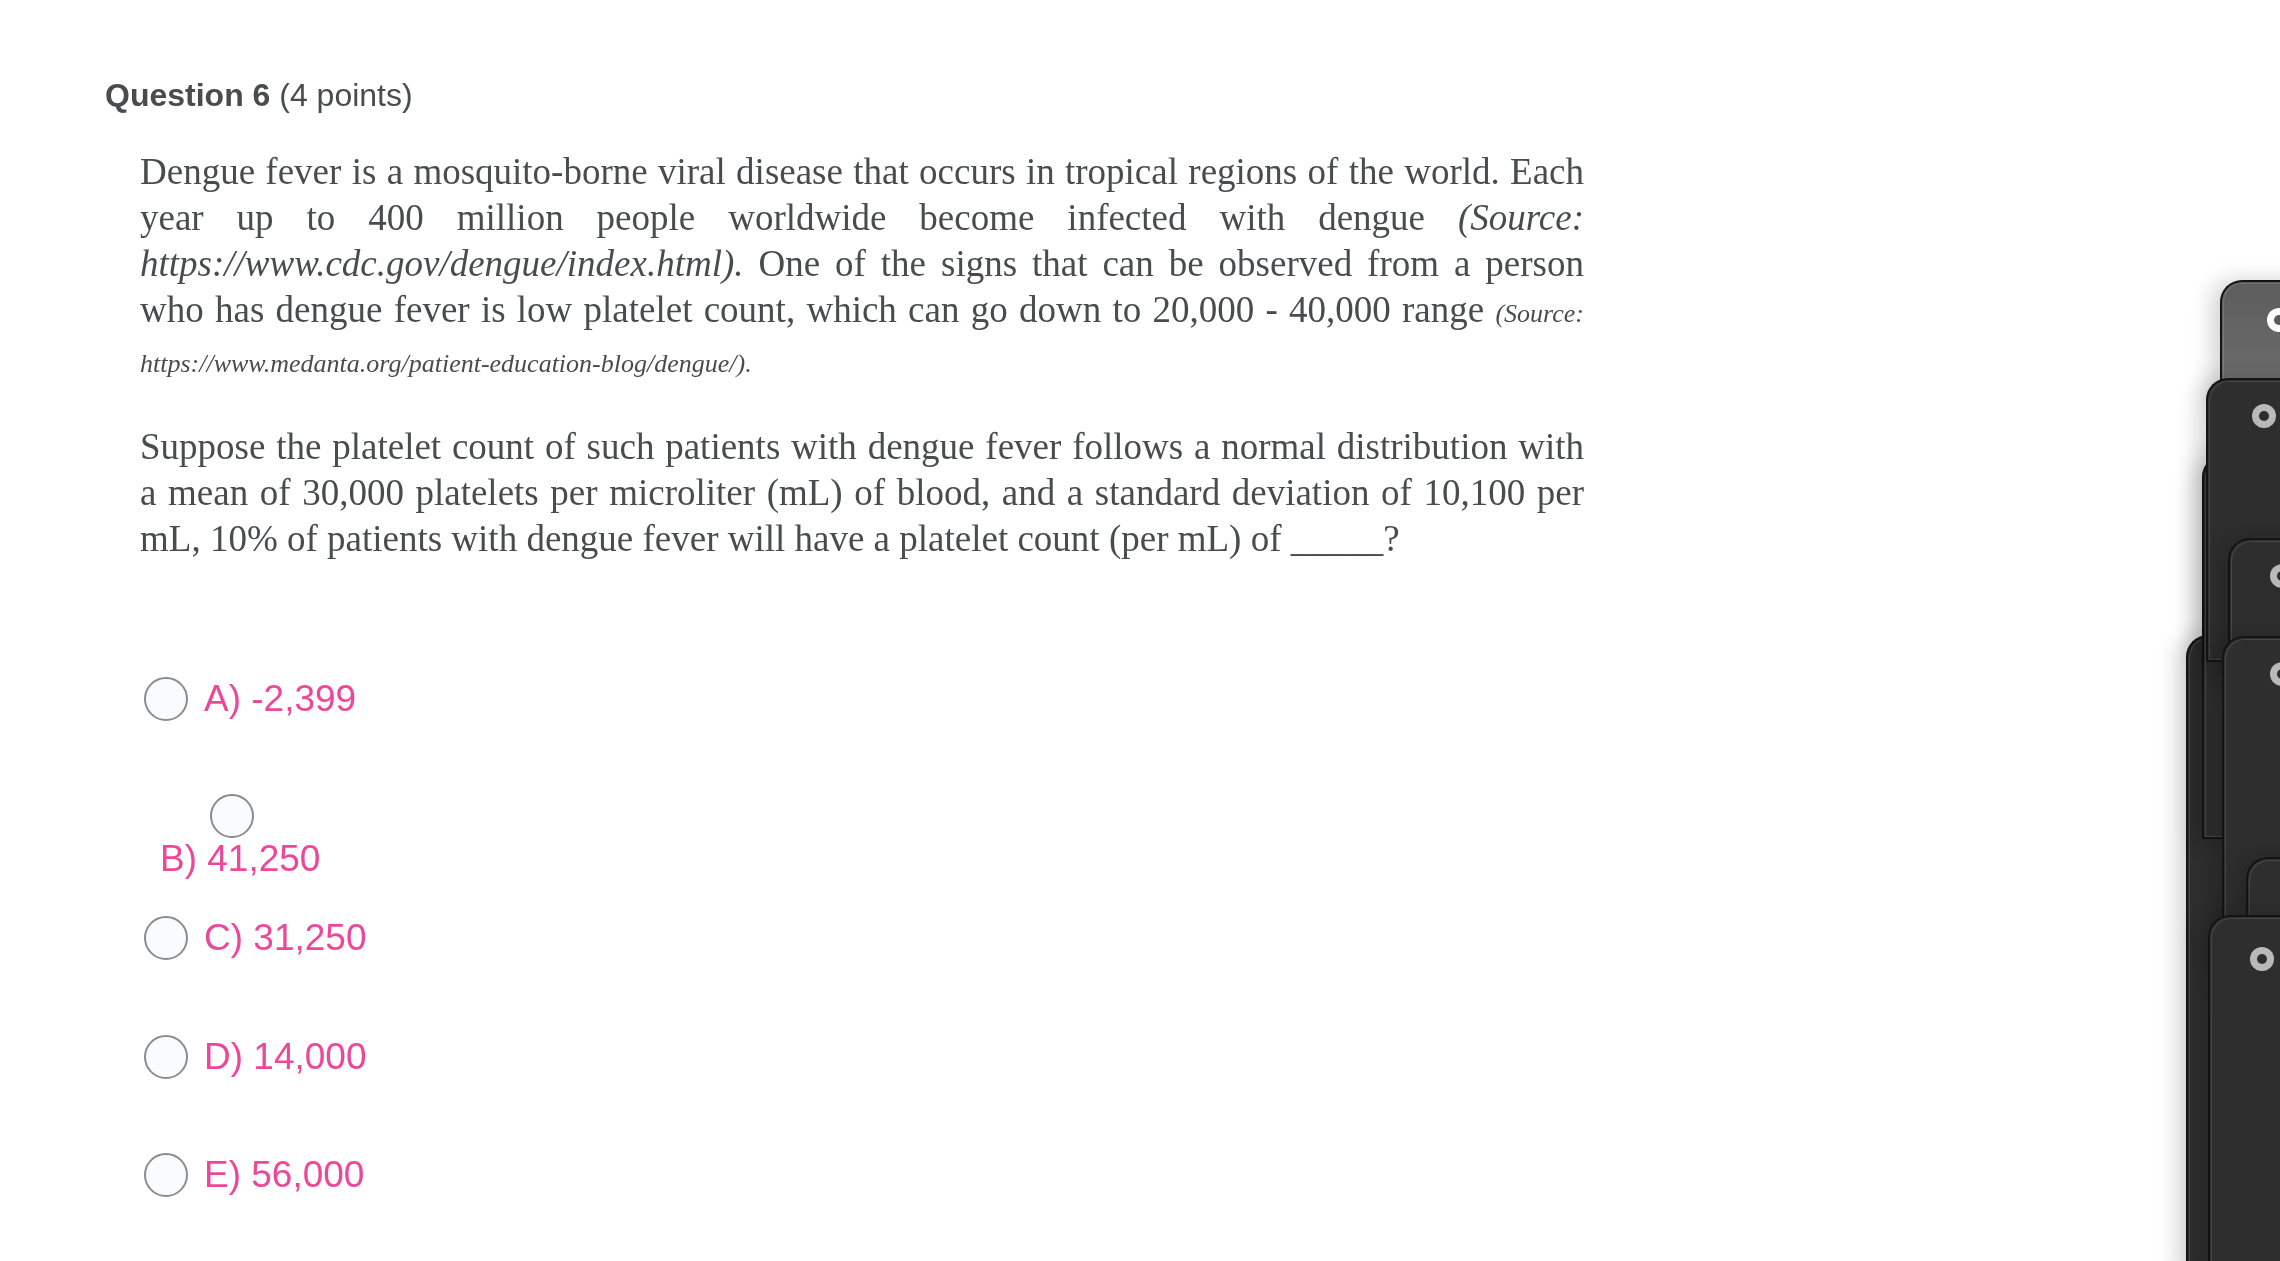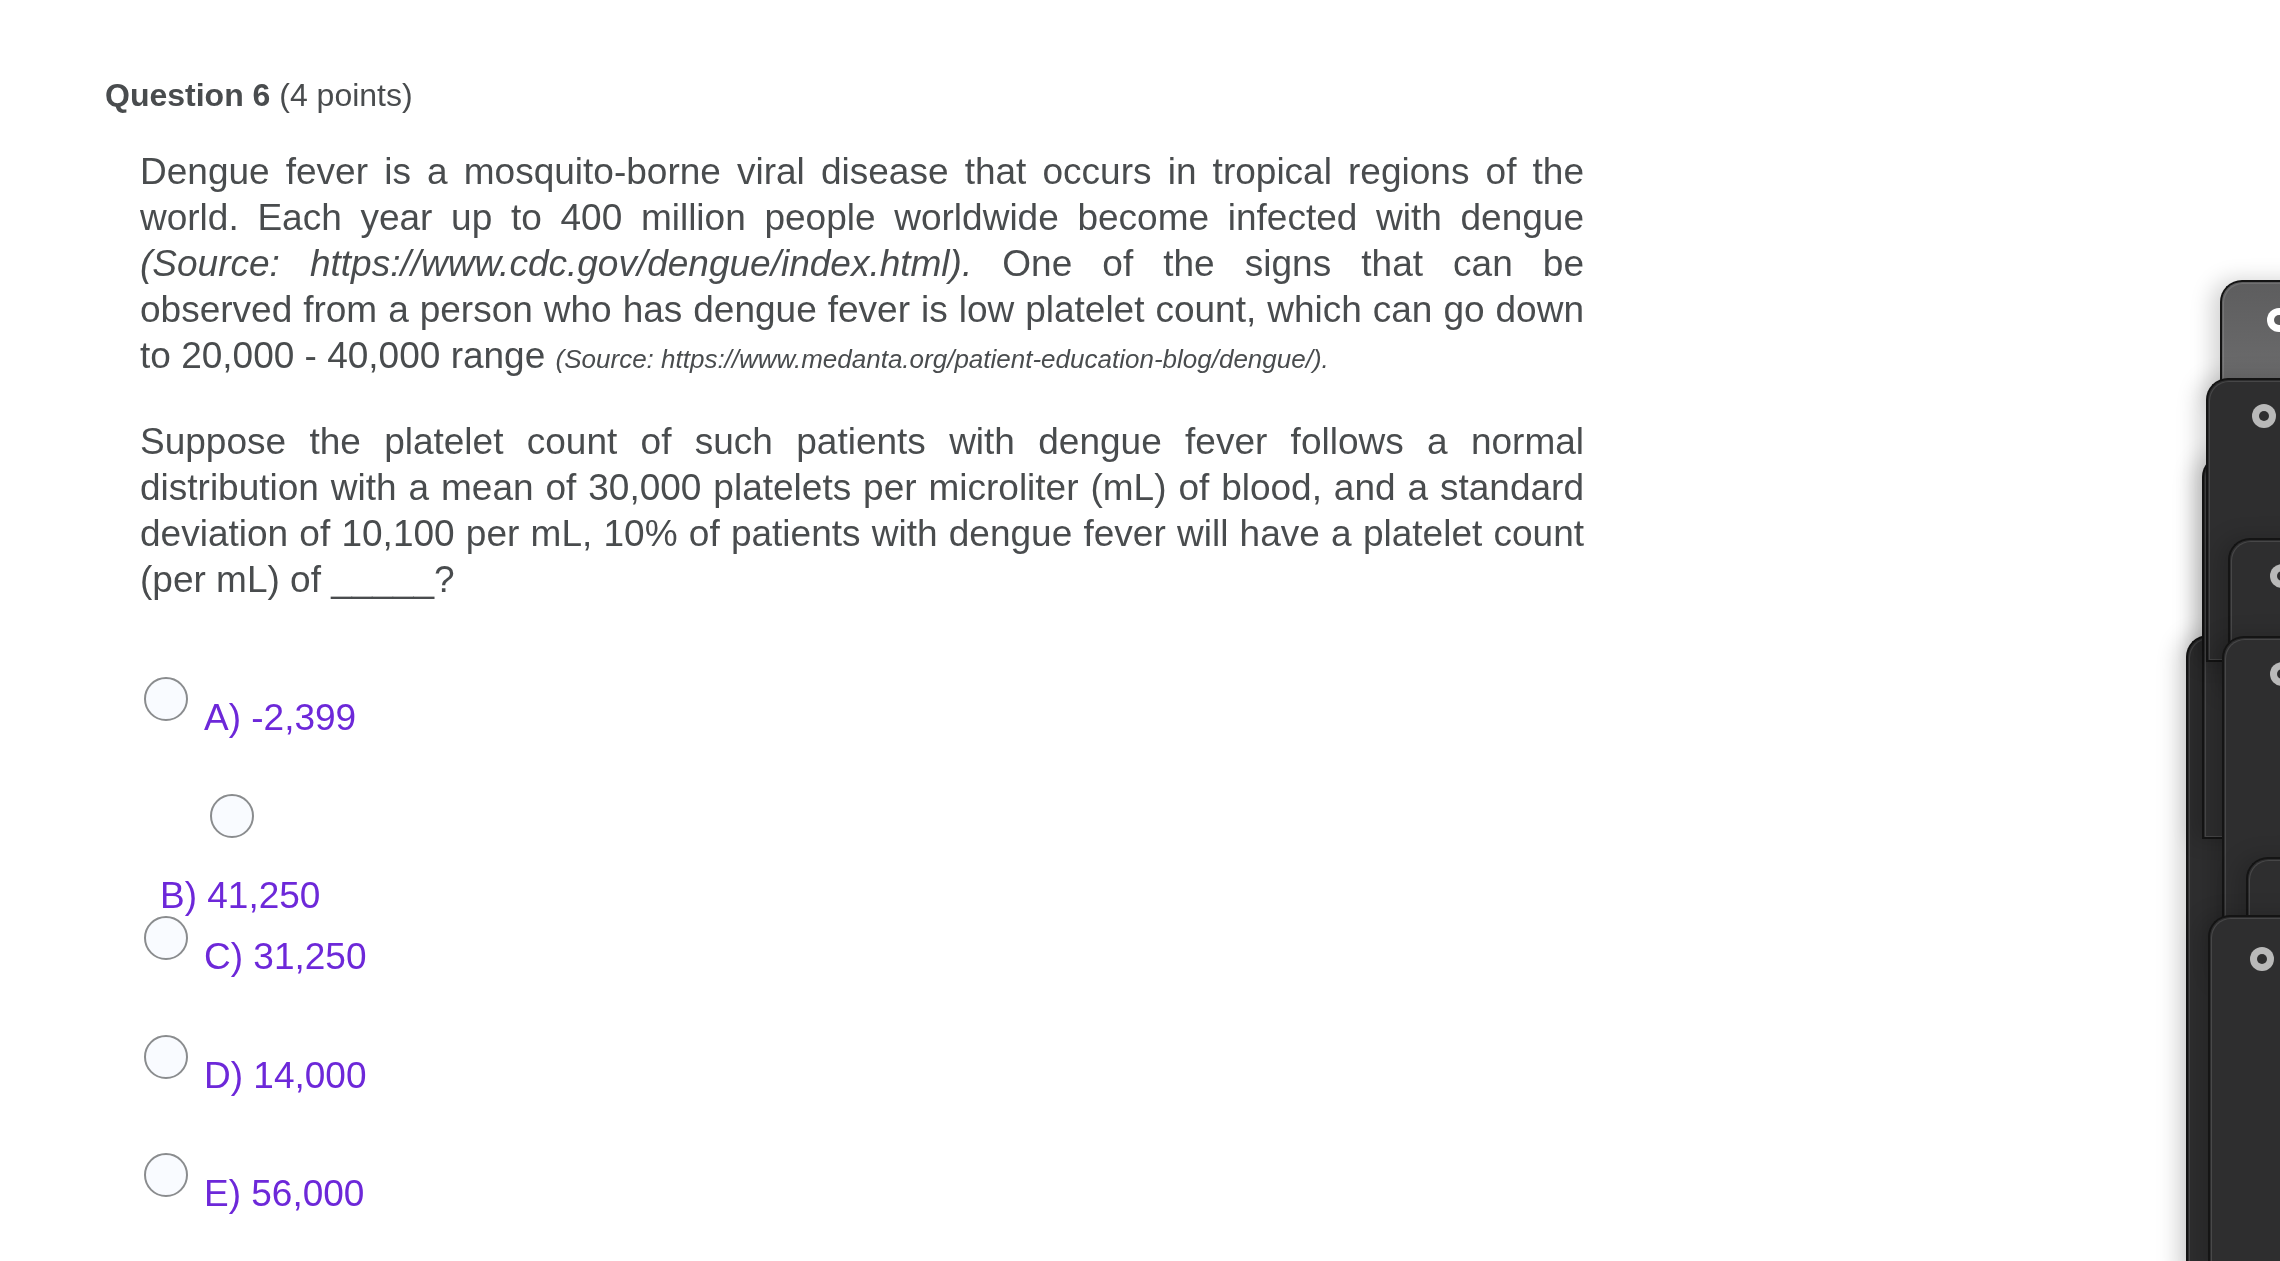--- a/index.html
+++ b/index.html
@@ -9,37 +9,37 @@
     font-family:"Liberation Sans", "DejaVu Sans", sans-serif;
     color:#494c4e;
   }
   .question-title {
     position:absolute; left:105px; top:72px;
     font-size:32px; line-height:46px; color:#494c4e;
   }
   .question-title .qnum { font-weight:bold; }
   .question-body {
     position:absolute; left:140px; top:149px; width:1444px;
-    font-size:37px; line-height:46px; text-align:justify; color:#494c4e;
+    font-size:37px; line-height:46px; text-align:justify; color:#494c4e;font-family:Liberation Serif, serif;
   }
   .question-body p { margin:0; }
   .question-body p + p { margin-top:37px; }
   .question-body .src { font-style:italic; }
   .question-body .src-small { font-style:italic; font-size:26px; }
   .options { position:absolute; left:144px; top:0; }
   .option {
     position:absolute; left:0; display:flex; align-items:center;
     height:50px; white-space:nowrap; cursor:pointer;
   }
   .radio {
     width:44px; height:44px; border-radius:50%;
     border:2px solid #8a8c8e; background:#f9fbff; box-sizing:border-box;
     flex:none;
   }
-  .option-label { margin-left:16px; font-size:37px; color:#6d28d9;margin-top:37px; }
+  .option-label { margin-left:16px; font-size:37px; color:#ec4899; }
 
   
   .side-stack { position:absolute; left:2170px; top:0; width:110px; height:1261px; }
   .panel {
     position:absolute; background:#2e2e2f; border:2px solid #141414;
     border-right:none; border-radius:22px 0 0 0;
     box-shadow:-8px 0 22px rgba(0,0,0,0.18);
   }
   .panel.light { background:linear-gradient(#5d5d5e,#6f6f70); }
   .panel .inner-edge { position:absolute; inset:1px 0 0 1px; border:1px solid rgba(255,255,255,0.12); border-right:none; border-radius:20px 0 0 0; }

